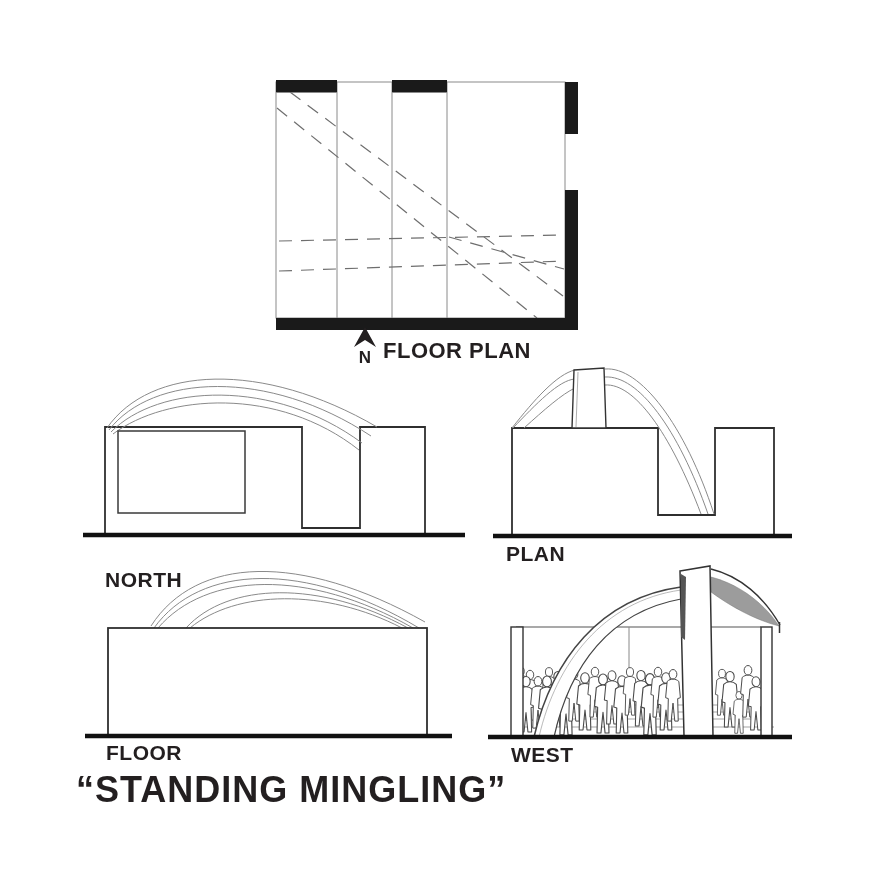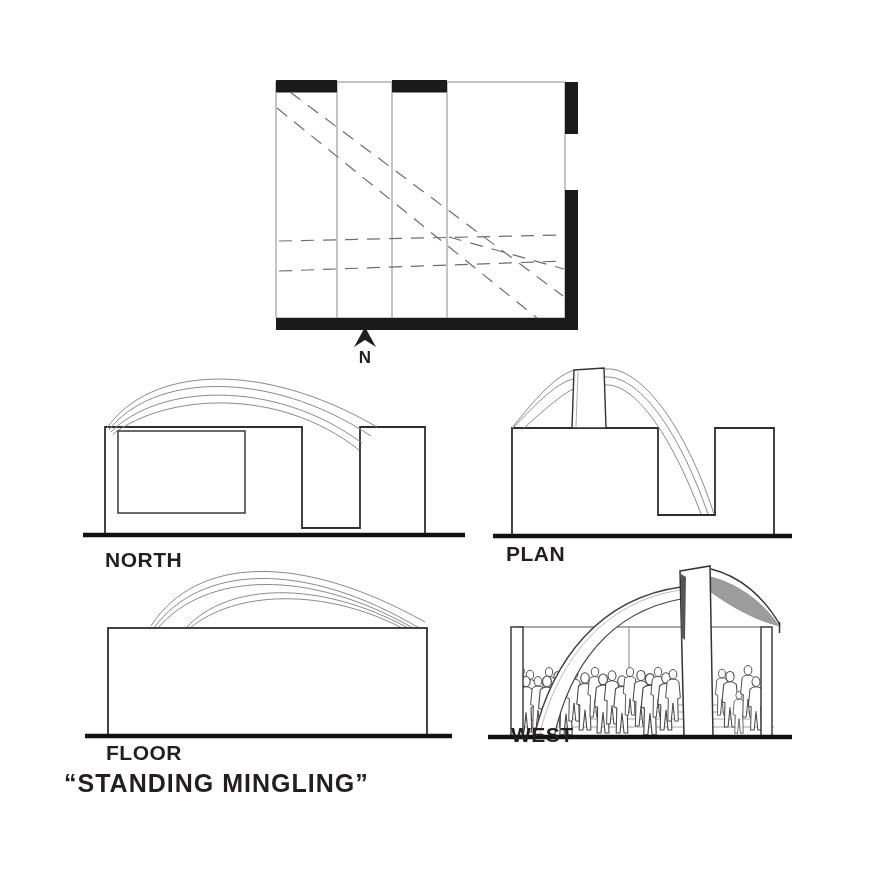--- a/index.html
+++ b/index.html
@@ -10,21 +10,21 @@
   #drawing{position:absolute;left:0;top:0;}
   .lbl{
     position:absolute;font-weight:700;font-size:21px;letter-spacing:.5px;
     color:#231f20;white-space:nowrap;line-height:1;
   }
   #floor-plan-label{position:absolute;left:352px;top:327px;display:flex;align-items:flex-start;}
   #compass{display:flex;flex-direction:column;align-items:center;width:26px;}
   #compass .n{font-weight:700;font-size:17px;line-height:1;margin-top:1px;}
   #floor-plan-text{font-weight:700;font-size:22px;letter-spacing:.5px;margin-left:5px;margin-top:13px;line-height:1;}
   #main-title{
-    position:absolute;left:64px;top:770px;font-weight:700;font-size:25px;
+    position:absolute;left:76px;top:770px;font-weight:700;font-size:36px;
     letter-spacing:1px;white-space:nowrap;line-height:1.1;color:#231f20;
   }
 </style>
 </head>
 <body>
 
 <div id="canvas">
 
   <svg id="drawing" width="889" height="889" viewBox="0 0 889 889">
     <defs>
@@ -163,21 +163,22 @@
     </g>
   </svg>
 
   <div id="floor-plan-label">
     <div id="compass">
       <svg width="24" height="21" viewBox="0 0 24 21">
         <polygon points="12,0 23,20 12,13 1,20" fill="#231f20"></polygon>
       </svg>
       <span class="n">N</span>
     </div>
+    <span id="floor-plan-text">FLOOR PLAN</span>
   </div>
 
-  <div class="lbl" style="left:105px;top:549px">NORTH</div>
+  <div class="lbl" style="left:105px;top:569px">NORTH</div>
   <div class="lbl" style="left:506px;top:543px">PLAN</div>
   <div class="lbl" style="left:106px;top:742px">FLOOR</div>
-  <div class="lbl" style="left:511px;top:724px">WEST</div>
+  <div class="lbl" style="left:511px;top:744px">WEST</div>
 
   <div id="main-title">“STANDING MINGLING”</div>
 </div>
 
 </body></html>

